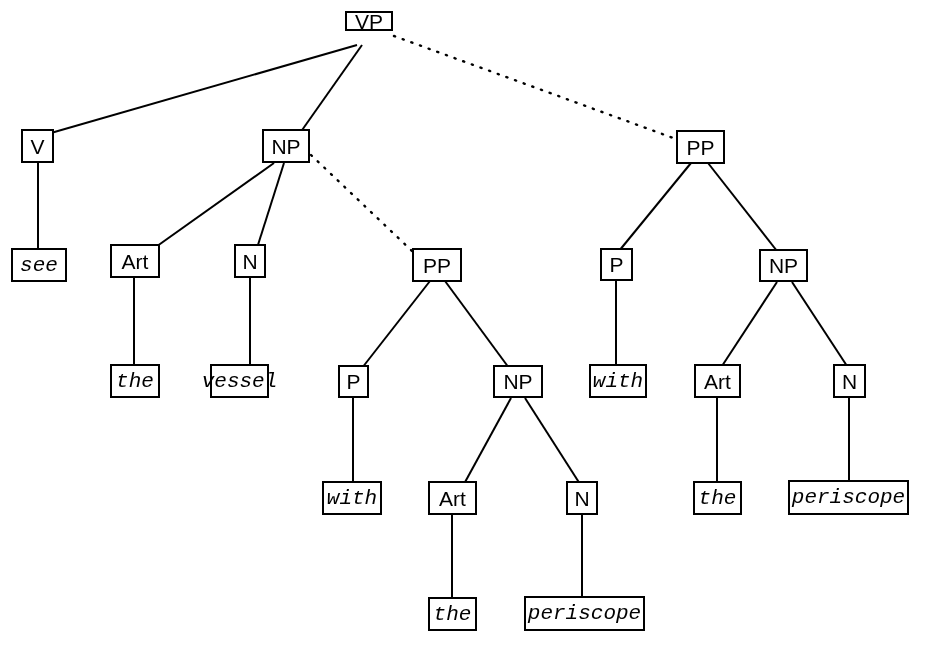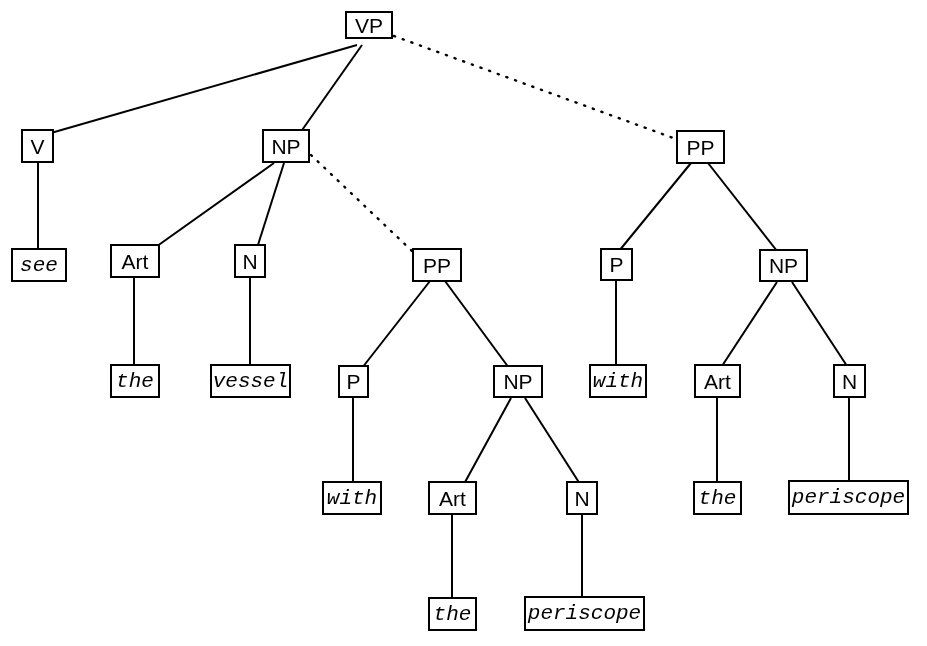--- a/index.html
+++ b/index.html
@@ -67,32 +67,32 @@
       <line x1="582" y1="515" x2="582" y2="596" stroke="#000000" stroke-width="2"></line>
       <line x1="691" y1="163" x2="619" y2="251" stroke="#000000" stroke-width="2"></line>
       <line x1="708" y1="163" x2="777" y2="251" stroke="#000000" stroke-width="2"></line>
       <line x1="616" y1="281" x2="616" y2="364" stroke="#000000" stroke-width="2"></line>
       <line x1="777" y1="282" x2="722" y2="366" stroke="#000000" stroke-width="2"></line>
       <line x1="792" y1="282" x2="847" y2="366" stroke="#000000" stroke-width="2"></line>
       <line x1="717" y1="398" x2="717" y2="481" stroke="#000000" stroke-width="2"></line>
       <line x1="849" y1="398" x2="849" y2="480" stroke="#000000" stroke-width="2"></line>
     </svg>
   <div id="nodes-layer">
-      <div class="node" style="left: 345px; top: 11px; width: 48px; height: 28px;">VP</div>
+      <div class="node" style="left: 345px; top: 11px; width: 48px; height: 20px;">VP</div>
       <div class="node" style="left: 21px; top: 129px; width: 33px; height: 34px;">V</div>
       <div class="node" style="left: 262px; top: 129px; width: 48px; height: 34px;">NP</div>
       <div class="node" style="left: 676px; top: 130px; width: 49px; height: 34px;">PP</div>
       <div class="node terminal" style="left: 11px; top: 248px; width: 56px; height: 34px;">see</div>
       <div class="node" style="left: 110px; top: 244px; width: 50px; height: 34px;">Art</div>
       <div class="node" style="left: 234px; top: 244px; width: 32px; height: 34px;">N</div>
       <div class="node" style="left: 412px; top: 248px; width: 50px; height: 34px;">PP</div>
       <div class="node" style="left: 600px; top: 248px; width: 33px; height: 33px;">P</div>
       <div class="node" style="left: 759px; top: 249px; width: 49px; height: 33px;">NP</div>
       <div class="node terminal" style="left: 110px; top: 364px; width: 50px; height: 34px;">the</div>
-      <div class="node terminal" style="left: 210px; top: 364px; width: 81px; height: 34px;">vessel</div>
+      <div class="node terminal" style="left: 210px; top: 364px; width: 59px; height: 34px;">vessel</div>
       <div class="node" style="left: 338px; top: 365px; width: 31px; height: 33px;">P</div>
       <div class="node" style="left: 493px; top: 365px; width: 50px; height: 33px;">NP</div>
       <div class="node terminal" style="left: 589px; top: 364px; width: 58px; height: 34px;">with</div>
       <div class="node" style="left: 694px; top: 364px; width: 47px; height: 34px;">Art</div>
       <div class="node" style="left: 833px; top: 364px; width: 33px; height: 34px;">N</div>
       <div class="node terminal" style="left: 322px; top: 481px; width: 60px; height: 34px;">with</div>
       <div class="node" style="left: 428px; top: 481px; width: 49px; height: 34px;">Art</div>
       <div class="node" style="left: 566px; top: 481px; width: 32px; height: 34px;">N</div>
       <div class="node terminal" style="left: 693px; top: 481px; width: 49px; height: 34px;">the</div>
       <div class="node terminal" style="left: 788px; top: 480px; width: 121px; height: 35px;">periscope</div>

